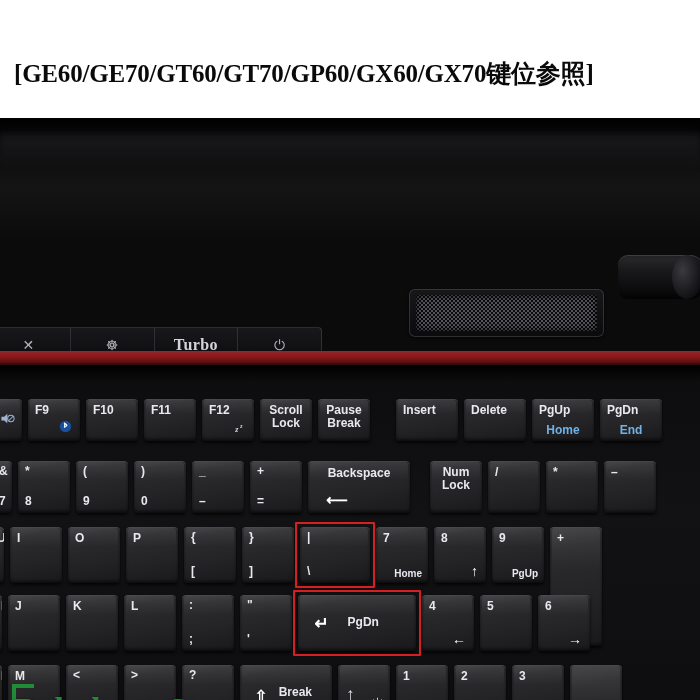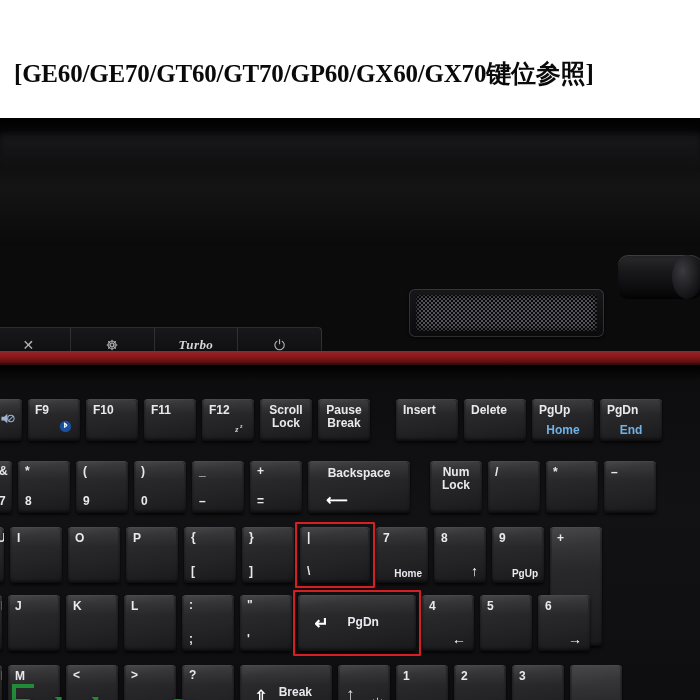--- a/index.html
+++ b/index.html
@@ -119,22 +119,22 @@
     display: flex; align-items: center; justify-content: center;
     border-right: 1px solid rgba(110,110,120,.30);
     color: #c9c9cf;
     font-size: 12px;
     position: relative;
   }
   .hotkey:last-child { border-right: none; }
   .hotkey-glyph { opacity: .88; font-size: 14px; line-height: 1; }
   .hotkey-turbo {
     font-family: "Liberation Serif", serif;
-    font-style: italic; font-weight: bold;
-    font-size: 13px; letter-spacing: .4px;
+    font-weight: bold;
+    font-size: 16px; letter-spacing: .4px;
     color: #d4d4da;
   }
 
   
   #keyboard {
     position: absolute; left: 0; top: 265px;
     width: 700px; height: 435px;
     background: linear-gradient(180deg, #0d0d0f 0%, #121214 30%, #0b0b0d 100%);
   }
 

